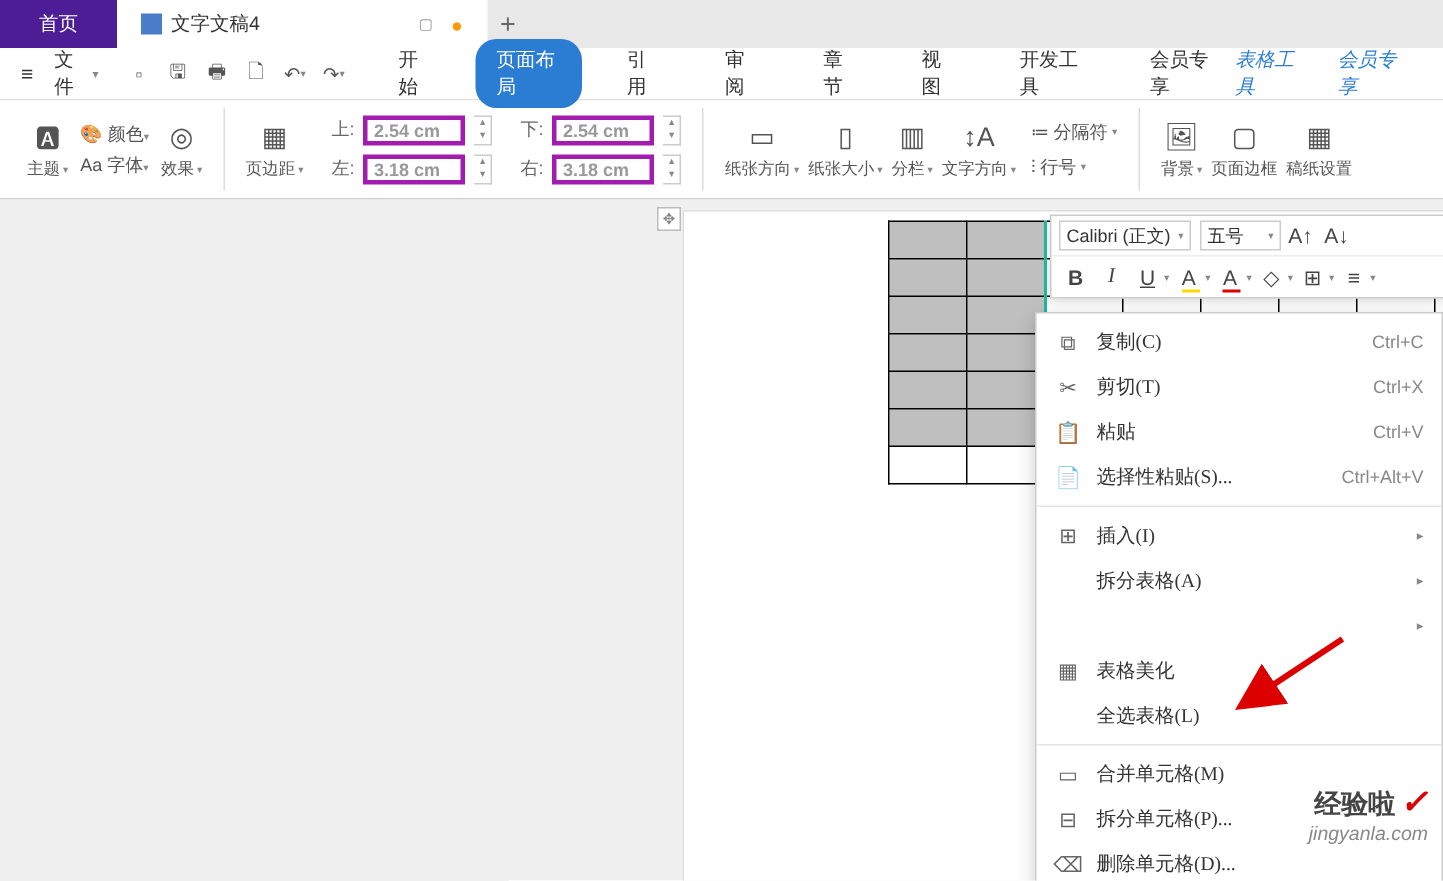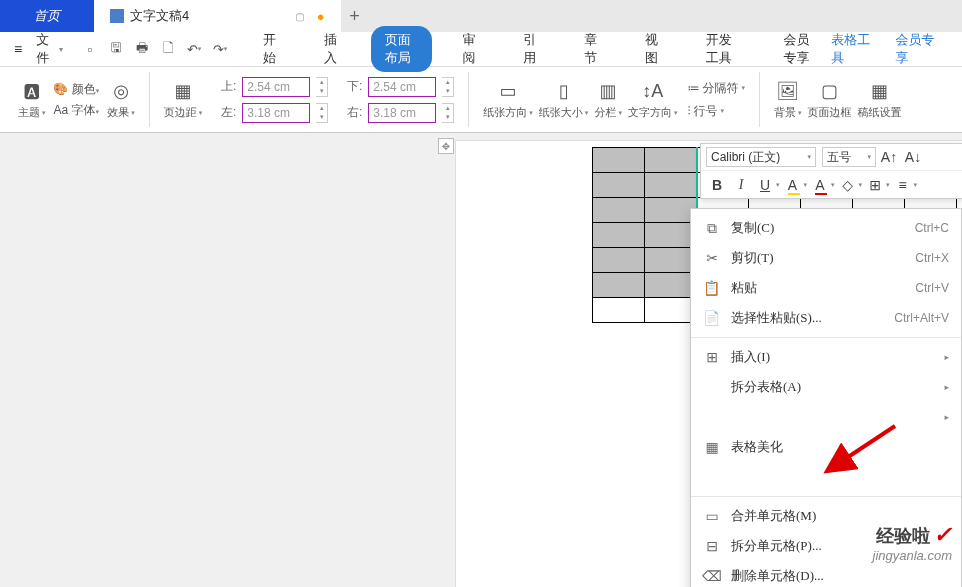--- a/index.html
+++ b/index.html
@@ -1,53 +1,53 @@
 <!DOCTYPE html>
 <html><head>
   <meta charset="utf-8">
   <style>
     * { box-sizing: border-box; margin: 0; padding: 0; font-family: "Microsoft YaHei", sans-serif; }
     body { width: 962px; height: 587px; background: #fff; overflow: hidden; position: relative; font-size: 12px; color: #333; }
     
     
     .tab-bar { height: 32px; background: #e8e8e8; display: flex; align-items: stretch; }
     .tab { display: flex; align-items: center; padding: 0 16px; font-size: 13px; gap: 6px; }
-    .tab.home { background: #1d4ed8; color: #fff; width: 94px; justify-content: center; font-style: italic; }
+    .tab.home { background: #4c1d95; color: #fff; width: 78px; justify-content: center; }
     .tab.doc { background: #fff; }
     .tab .doc-icon { width: 14px; height: 14px; background: #4a7ec9; display: inline-block; }
     .tab .close { margin-left: 100px; color: #999; font-size: 10px; }
     .tab .dot { color: #f90; margin-left: 6px; }
     .tab-add { width: 28px; display: flex; align-items: center; justify-content: center; color: #666; font-size: 18px; }
     
     
     .menu-bar { height: 35px; display: flex; align-items: center; padding: 0 8px; border-bottom: 1px solid #ddd; font-size: 13px; }
     .menu-left { display: flex; align-items: center; gap: 0; }
     .menu-hamburger { padding: 0 6px; font-size: 14px; }
     .menu-file { padding: 0 8px; display: flex; align-items: center; gap: 2px; }
     .menu-file .dd { font-size: 8px; color: #888; }
     .qat { display: flex; align-items: center; gap: 8px; padding: 0 10px; }
     .qat-btn { width: 18px; height: 18px; display: inline-flex; align-items: center; justify-content: center; color: #555; }
     .menu-tabs { display: flex; align-items: center; gap: 16px; margin-left: 10px; }
     .menu-tab { padding: 5px 14px; border-radius: 14px; cursor: pointer; }
     .menu-tab.active { background: #2b7cd3; color: #fff; }
     .menu-right { margin-left: auto; display: flex; align-items: center; gap: 20px; padding-right: 14px; }
-    .menu-right span { color: #2b7cd3; }
+    .menu-right span { color: #2b7cd3; font-style: italic; }
     
     
     .ribbon { height: 66px; border-bottom: 1px solid #ccc; display: flex; align-items: center; padding: 0 8px; background: #fff; }
     .ribbon-group { display: flex; align-items: center; height: 100%; padding: 0 10px; }
     .ribbon-divider { width: 1px; height: 55px; background: #ddd; margin: 0 4px; }
     .rg-vert { display: flex; flex-direction: column; align-items: center; justify-content: center; gap: 2px; font-size: 11px; color: #555; }
     .rg-vert .icon-box { width: 26px; height: 24px; display: flex; align-items: center; justify-content: center; font-size: 18px; }
     .rg-vert .lbl { display: flex; align-items: center; gap: 2px; }
     .dd-caret { font-size: 7px; color: #888; }
     .margin-rows { display: flex; flex-direction: column; gap: 6px; font-size: 12px; color: #666; }
     .margin-rows .row { display: flex; align-items: center; gap: 6px; }
     .margin-rows .mlbl { width: 24px; text-align: right; }
-    .margin-rows input { width: 68px; height: 20px; border: 1px solid #a21caf; padding: 0 4px; font-size: 12px; color: #999; }
+    .margin-rows input { width: 68px; height: 20px; border: 3px solid #a21caf; padding: 0 4px; font-size: 12px; color: #999; font-weight: bold; }
     .margin-rows .spin { width: 12px; height: 20px; border: 1px solid #ccc; border-left: none; display: flex; flex-direction: column; font-size: 7px; color: #888; }
     .margin-rows .spin span { flex: 1; text-align: center; line-height: 8px; }
     .sep-rows { display: flex; flex-direction: column; gap: 6px; font-size: 12px; color: #555; }
     .sep-rows .row { display: flex; align-items: center; gap: 3px; }
 
     
     .doc-area { position: absolute; top: 133px; left: 0; right: 0; bottom: 0; background: #f0f0f0; }
     .page { position: absolute; left: 455px; top: 7px; width: 600px; height: 600px; background: #fff; border: 1px solid #ddd; }
     .table-move { position: absolute; left: -18px; top: -3px; width: 16px; height: 16px; border: 1px solid #bbb; background: #fff; font-size: 10px; display: flex; align-items: center; justify-content: center; color: #888; }
     
@@ -55,21 +55,21 @@
     .tbl { position: absolute; left: 136px; top: 6px; border-collapse: collapse; }
     .tbl td { border: 1px solid #000; width: 52px; height: 25px; }
     .tbl td.sel { background: #bfbfbf; }
     .tbl td.cur-right { border-right: 2px solid #1abc9c; }
     .tbl tr:last-child td { background: #fff; }
     
     
     .mini-toolbar { position: absolute; left: 700px; top: 143px; width: 264px; background: #fff; border: 1px solid #ccc; box-shadow: 0 2px 6px rgba(0,0,0,0.15); font-size: 12px; }
     .mini-row { display: flex; align-items: center; height: 27px; padding: 0 5px; gap: 2px; }
     .mini-row1 { border-bottom: 1px solid #eee; }
-    .font-sel { height: 20px; width: 110px; border: 1px solid #ccc; padding: 0 4px; display: flex; align-items: center; justify-content: space-between; }
+    .font-sel { height: 20px; width: 88px; border: 1px solid #ccc; padding: 0 4px; display: flex; align-items: center; justify-content: space-between; }
     .size-sel { height: 20px; width: 54px; border: 1px solid #ccc; padding: 0 4px; display: flex; align-items: center; justify-content: space-between; margin-left: 4px; }
     .mini-btn { width: 22px; height: 22px; display: flex; align-items: center; justify-content: center; font-size: 14px; color: #444; }
     .mini-btn .bar { width: 14px; height: 2px; }
     .mini-btn-grp { display: flex; align-items: center; }
     .bold { font-weight: bold; }
     .italic { font-style: italic; font-family: serif; }
     .under { text-decoration: underline; }
     .highlight-bar { background: #ffd700; }
     .fontcolor-bar { background: #d00; }
     
@@ -117,24 +117,23 @@
     <div class="qat">
       <span class="qat-btn">▫</span>
       <span class="qat-btn">🖫</span>
       <span class="qat-btn">🖶</span>
       <span class="qat-btn">🗋</span>
       <span class="qat-btn">↶<span class="dd-caret">▾</span></span>
       <span class="qat-btn">↷<span class="dd-caret">▾</span></span>
     </div>
     <div class="menu-tabs">
       <span class="menu-tab">开始</span>
-      <span class="menu-tab">插入</span>
       <span class="menu-tab active">页面布局</span>
+      <span class="menu-tab">引用</span>
       <span class="menu-tab">审阅</span>
-      <span class="menu-tab">引用</span>
       <span class="menu-tab">章节</span>
       <span class="menu-tab">视图</span>
       <span class="menu-tab">开发工具</span>
       <span class="menu-tab">会员专享</span>
     </div>
   </div>
   <div class="menu-right">
     <span>表格工具</span>
     <span>会员专享</span>
   </div>
@@ -425,20 +424,21 @@
   <div class="ctx-item">
       <span class="ctx-icon"></span>
       <span class="ctx-arrow">▸</span>
     </div>
   <div class="ctx-item">
       <span class="ctx-icon">▦</span>
       <span class="ctx-label">表格美化</span>
     </div>
   <div class="ctx-item">
       <span class="ctx-icon"></span>
+      <span class="ctx-label">全选表格(L)</span>
     </div>
   <div class="ctx-sep"></div>
   <div class="ctx-item">
       <span class="ctx-icon">▭</span>
       <span class="ctx-label">合并单元格(M)</span>
     </div>
   <div class="ctx-item">
       <span class="ctx-icon">⊟</span>
       <span class="ctx-label">拆分单元格(P)...</span>
     </div>

